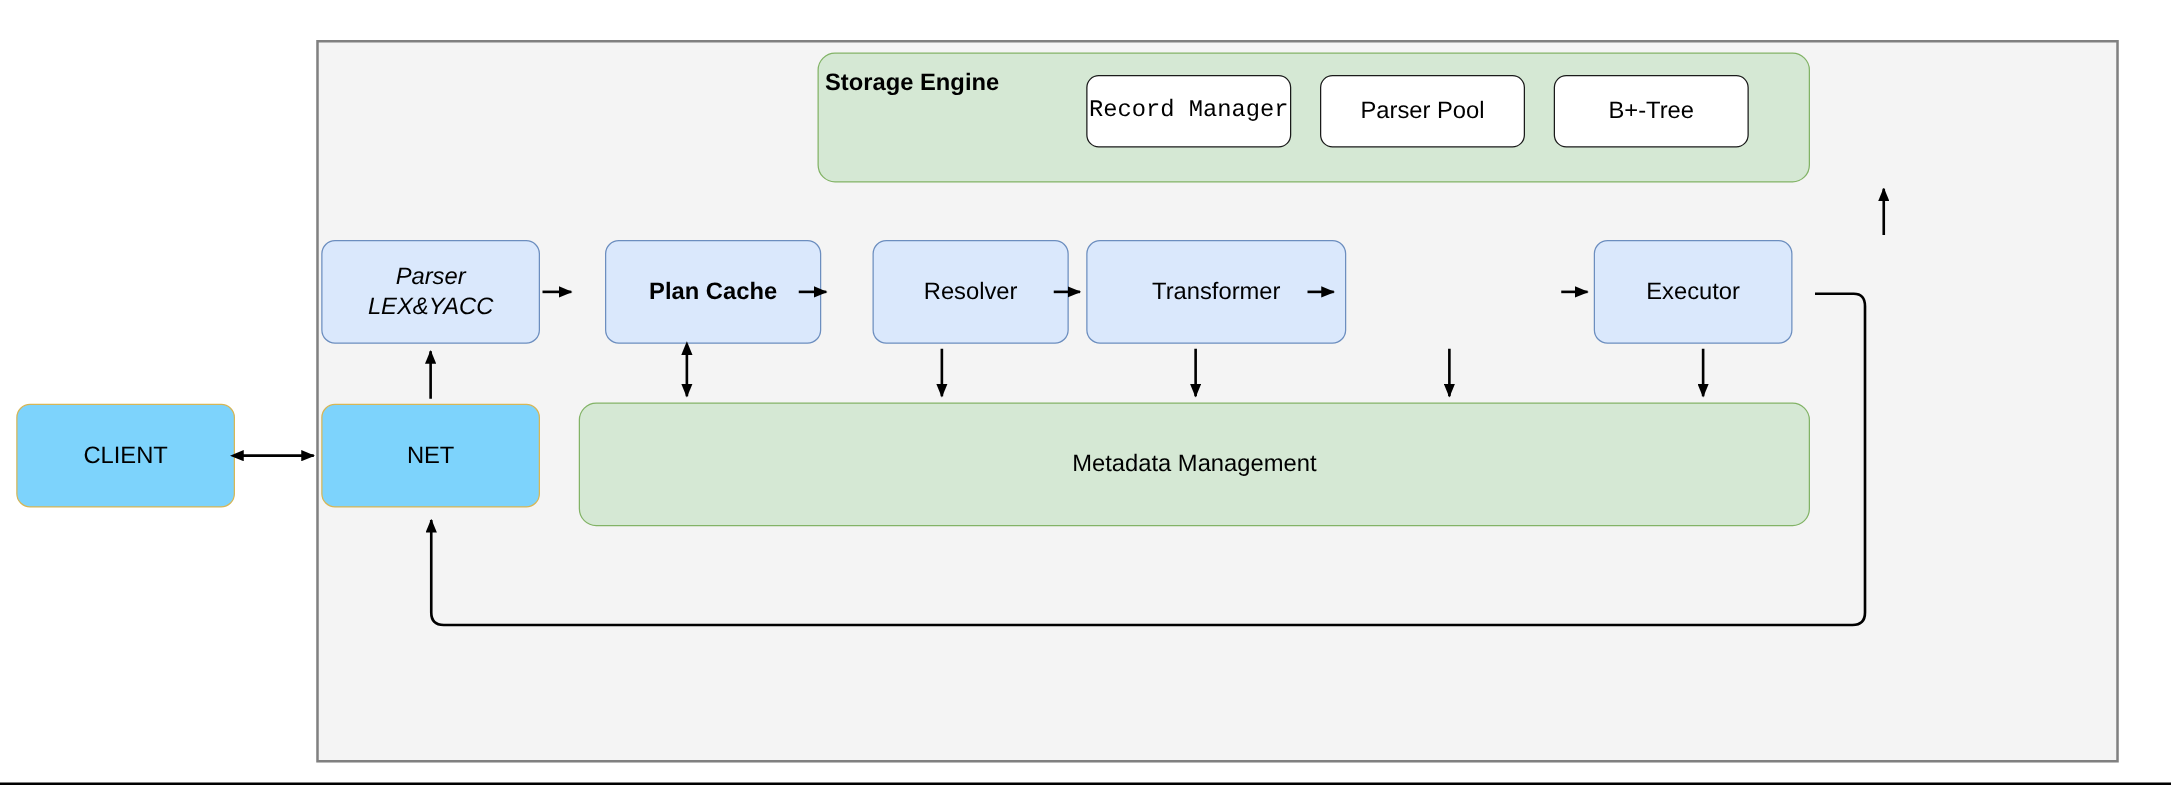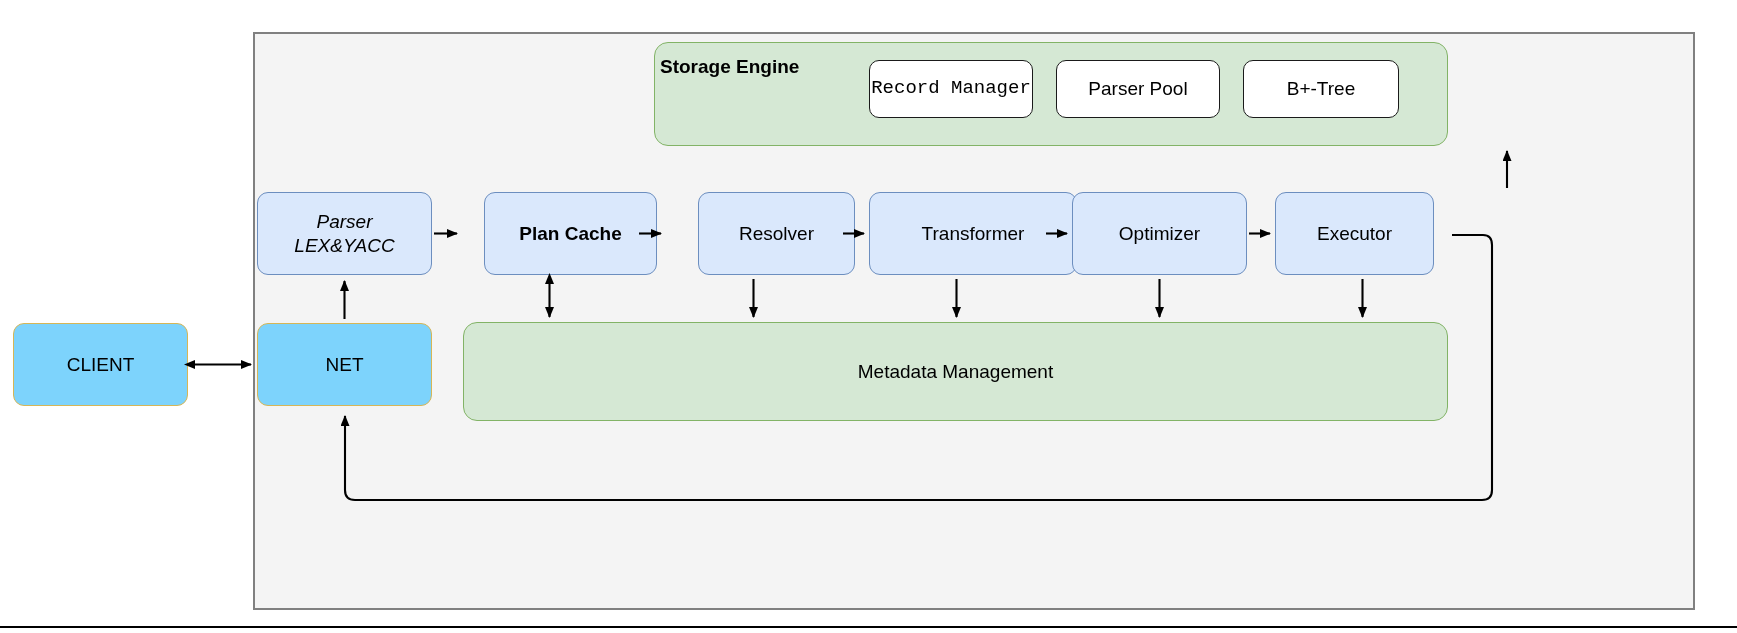--- a/index.html
+++ b/index.html
@@ -94,21 +94,20 @@
 
   <div class="node white" style="left:869px; top:60px; width:164px; height:58px;font-family:Liberation Mono, monospace;">Record Manager</div>
   <div class="node white" style="left:1056px; top:60px; width:164px; height:58px;">Parser Pool</div>
   <div class="node white" style="left:1243px; top:60px; width:156px; height:58px;">B+-Tree</div>
 
   <div class="node blue" style="left:257px; top:192px; width:175px; height:83px;font-style:italic;">Parser
 LEX&amp;YACC</div>
   <div class="node blue" style="left:484px; top:192px; width:173px; height:83px;font-weight:bold;">Plan Cache</div>
   <div class="node blue" style="left:666px; top:192px; width:157px; height:83px;margin-left:32px;">Resolver</div>
   <div class="node blue" style="left:869px; top:192px; width:208px; height:83px;">Transformer</div>
-  <div class="node blue" style="left:1072px; top:192px; width:175px; height:83px;">Optimizer</div>
   <div class="node blue" style="left:1275px; top:192px; width:159px; height:83px;">Executor</div>
 
   <div class="node yellow" style="left:13px; top:323px; width:175px; height:83px;">CLIENT</div>
   <div class="node yellow" style="left:257px; top:323px; width:175px; height:83px;">NET</div>
 
   <div class="node green" style="left:463px; top:322px; width:985px; height:99px; border-radius:14px;">Metadata Management</div>
 
   <svg id="arrows" viewBox="0 0 1737 633" xmlns="http://www.w3.org/2000/svg">
     <defs>
       <marker id="ah" markerWidth="11" markerHeight="9" refX="10" refY="4.5" orient="auto" markerUnits="userSpaceOnUse">

